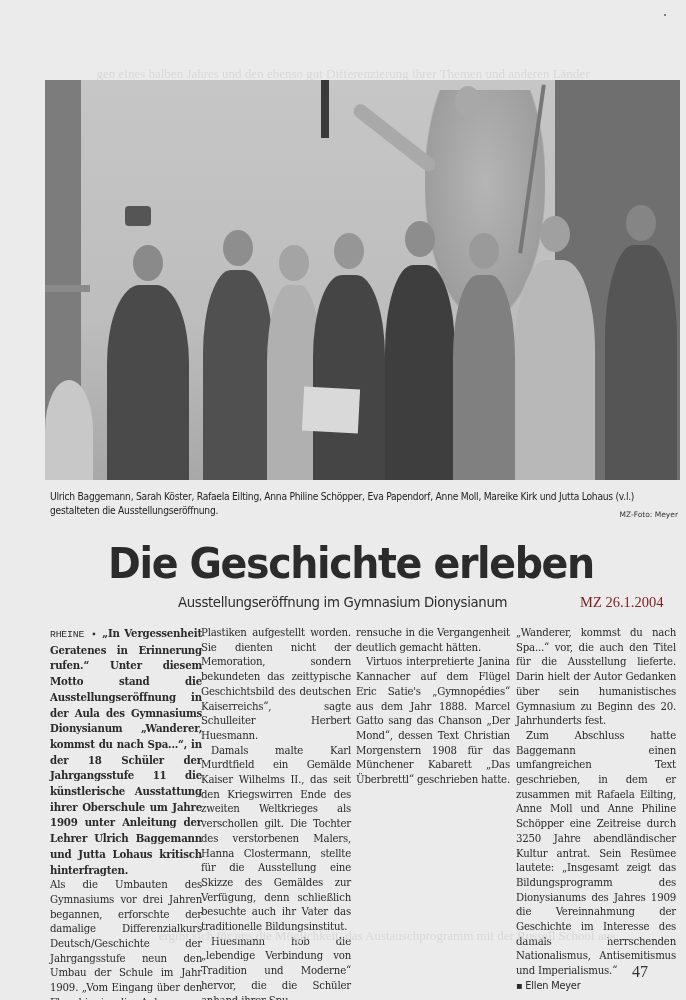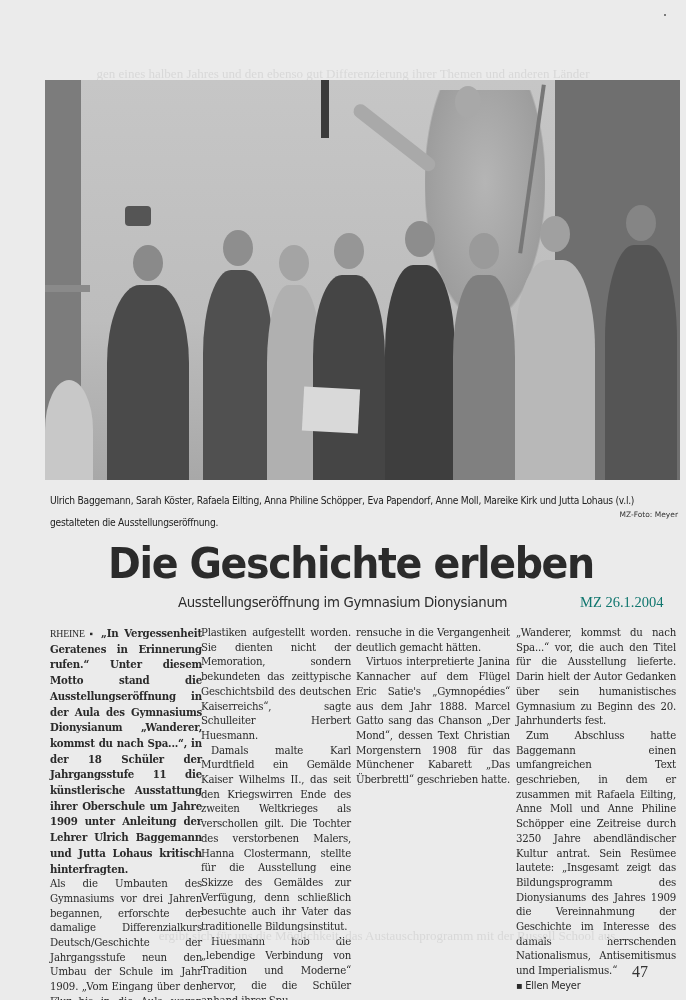--- a/index.html
+++ b/index.html
@@ -35,53 +35,53 @@
   .photo .lamp { position: absolute; left: 80px; top: 126px; width: 26px; height: 20px; background: #555; border-radius: 4px; }
   .photo .lectern { position: absolute; left: 0; top: 205px; width: 45px; height: 7px; background: #8a8a8a; }
   .person { position: absolute; bottom: 0; border-radius: 40% 40% 0 0; }
   .person .head { position: absolute; width: 30px; height: 36px; border-radius: 50%; left: 50%; margin-left: -15px; }
   .photo .paper { position: absolute; left: 258px; top: 308px; width: 56px; height: 44px; background: #d9d9d9; transform: rotate(3deg); }
   .photo .viewer { position: absolute; left: 0; top: 300px; width: 48px; height: 100px; border-radius: 50% 50% 0 0; background: #c8c8c8; }
 
   .caption {
     position: absolute; left: 50px; top: 490px; width: 630px;
     font-family: "DejaVu Sans Condensed", "DejaVu Sans", sans-serif;
-    font-size: 10.2px; line-height: 22px; color: #222; letter-spacing: -0.25px;
+    font-size: 10.2px; line-height: 14px; color: #222; letter-spacing: -0.25px;
   }
   .credit {
     position: absolute; right: 8px; top: 510px;
     font-family: "DejaVu Sans", sans-serif; font-size: 7.5px; color: #333;
   }
 
   .headline {
     position: absolute; left: 108px; top: 538px; width: 500px;
     font-family: "DejaVu Sans", sans-serif; font-weight: bold;
     font-size: 43px; line-height: 50px; color: #2b2b2b; letter-spacing: -1.5px;
     white-space: nowrap; transform: scaleX(0.92); transform-origin: left top;
   }
   .subhead {
     position: absolute; left: 178px; top: 594px;
     font-family: "DejaVu Sans", sans-serif; font-size: 14.5px; color: #2b2b2b;
     letter-spacing: -0.4px; white-space: nowrap;
     transform: scaleX(0.92); transform-origin: left top;
   }
   .dateline {
     position: absolute; left: 580px; top: 594px;
-    font-family: "Liberation Serif", serif; font-size: 14.5px; color: #0f766e;
+    font-family: "Liberation Serif", serif; font-size: 14.5px; color: #7f1d1d;
   }
 
   .col {
     position: absolute; top: 626px; width: 152px;
     font-family: "DejaVu Serif", serif; font-size: 10.2px; line-height: 14.7px;
     color: #2a2a2a; text-align: justify; letter-spacing: -0.2px;
   }
   .col p { margin: 0; }
   .col p.indent { text-indent: 10px; }
   .col .lead { font-weight: bold; }
-  .col .place { font-family: Liberation Serif, serif; font-weight: normal; font-size: 9.8px; }
+  .col .place { font-family: Liberation Mono, monospace; font-weight: normal; font-size: 9.8px; }
   .col .author { font-family: "DejaVu Sans", sans-serif; font-size: 9.8px; text-align: left; }
   #c1 { left: 50px; } #c2 { left: 201px; width: 150px; } #c3 { left: 356px; width: 154px; } #c4 { left: 516px; width: 160px; }
 
   .pagenum {
     position: absolute; left: 632px; top: 963px;
     font-family: "Liberation Serif", serif; font-size: 16px; color: #333;
   }
 </style>
 </head>
 <body>

